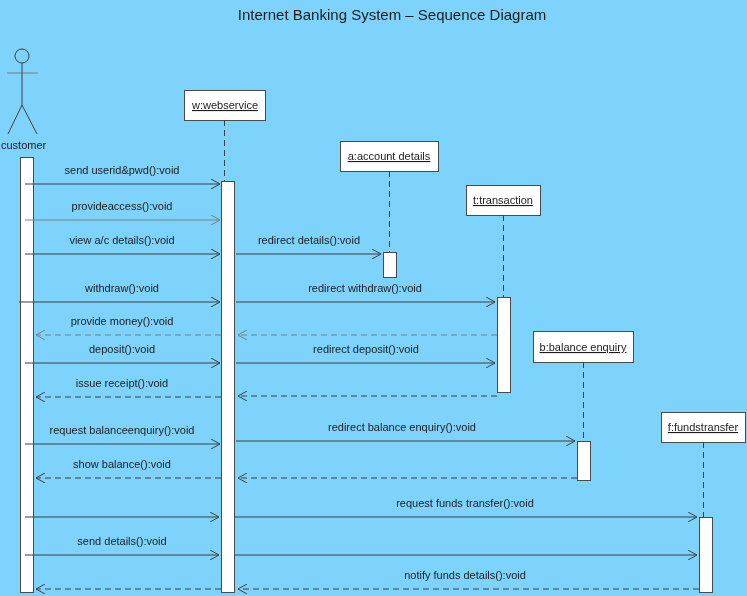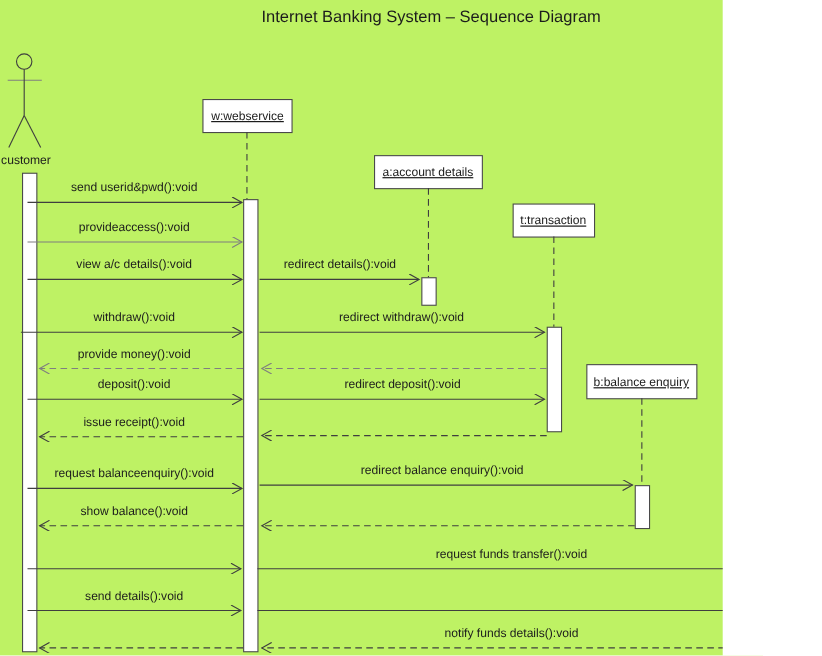--- a/index.html
+++ b/index.html
@@ -1,16 +1,16 @@
 <!DOCTYPE html>
 <html><head>
 <meta charset="utf-8">
 <style>
   html,body { margin:0; padding:0; background:#ffffff; }
-  #canvas { position:relative; width:657px; height:596px; background:#bef264; overflow:hidden;text-decoration:underline; }
+  #canvas { position:relative; width:747px; height:596px; background:#7dd3fc; overflow:hidden;text-decoration:underline; }
   svg { display:block; }
   .title-text { font:15px "Liberation Sans", sans-serif; fill:#1c1c1c; }
   .lbl  { font:11px "Liberation Sans", sans-serif; fill:#1c1c1c; }
   .obj  { font:11px "Liberation Sans", sans-serif; fill:#1c1c1c; text-decoration:underline; }
   .box  { fill:#ffffff; stroke:#4a4a4a; stroke-width:1; }
   .bar  { fill:#ffffff; stroke:#4a4a4a; stroke-width:1; }
   .ln   { stroke:#3f3f3f; stroke-width:1; fill:none; }
   .lng  { stroke:#7f7f7f; stroke-width:1; fill:none; }
   .dash { stroke:#3f3f3f; stroke-width:1; fill:none; stroke-dasharray:6 4; }
   .dashg{ stroke:#7f7f7f; stroke-width:1; fill:none; stroke-dasharray:6 4; }

